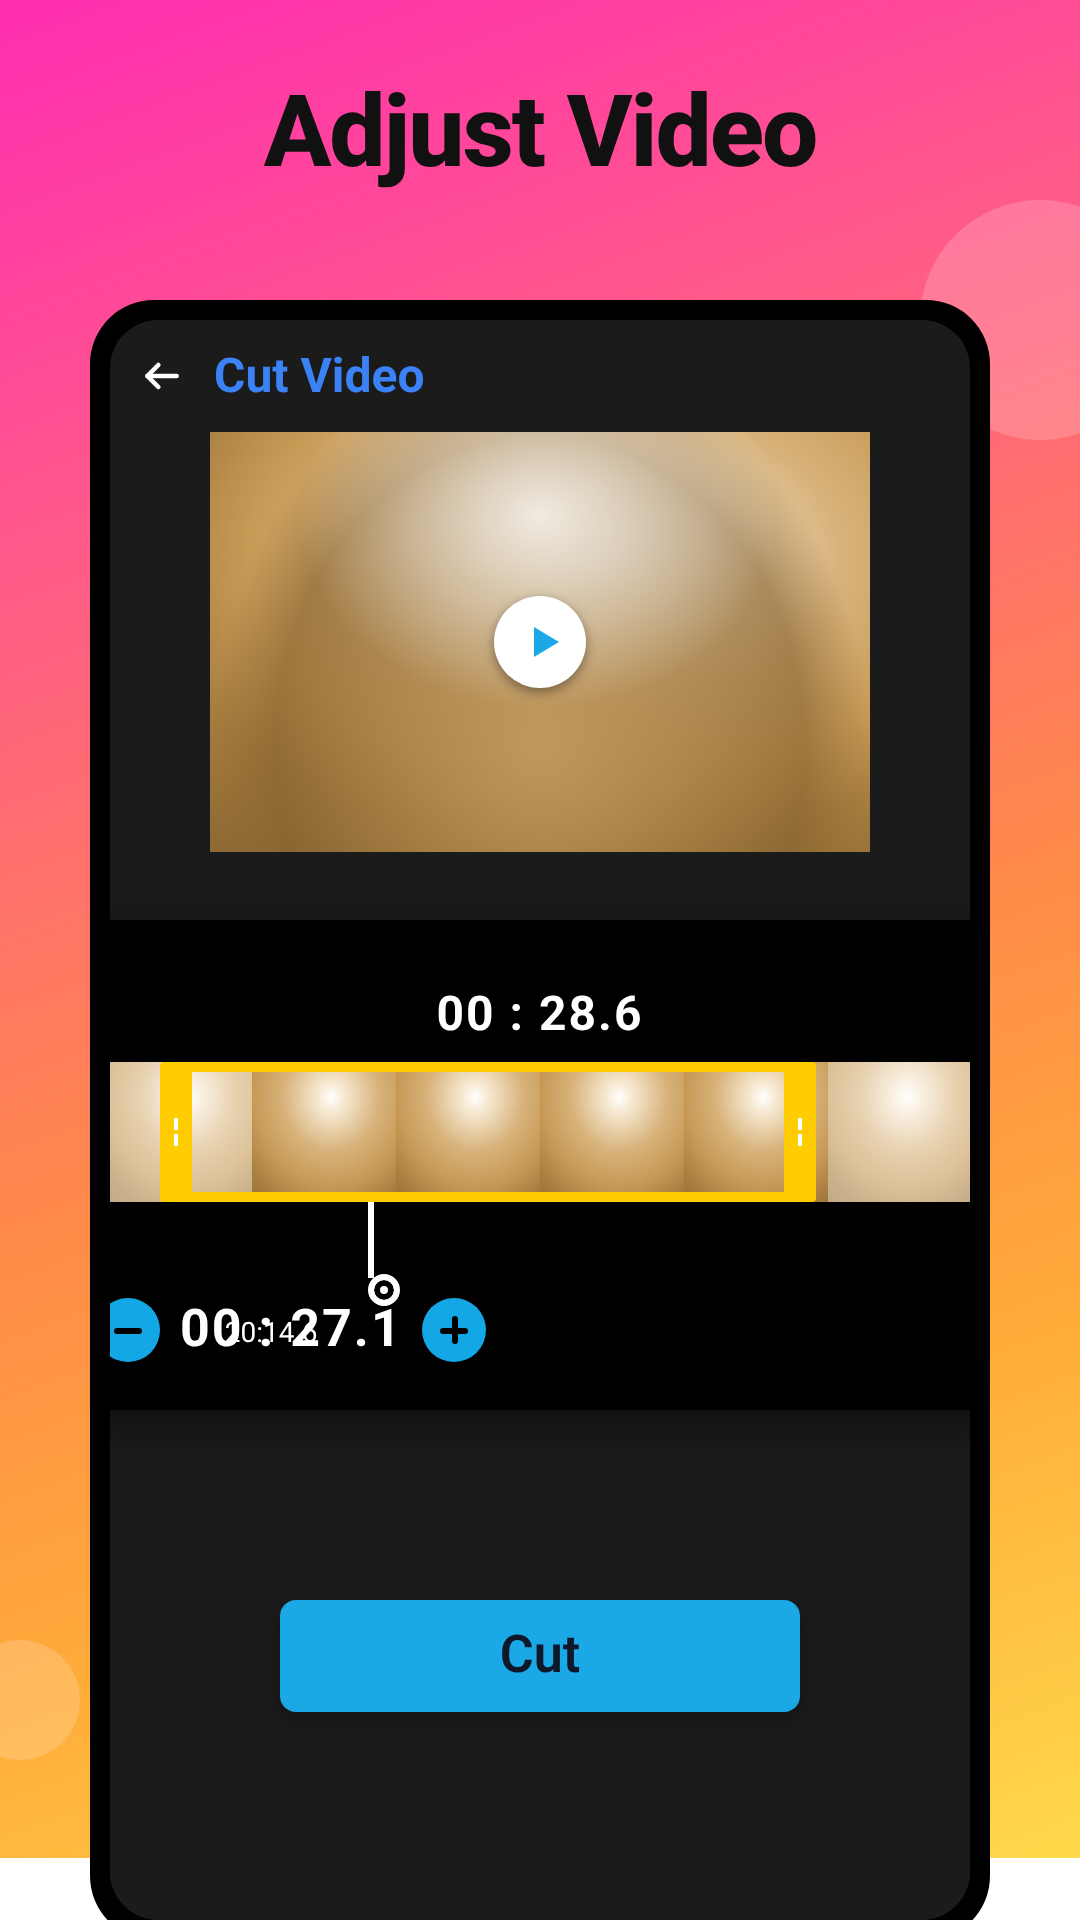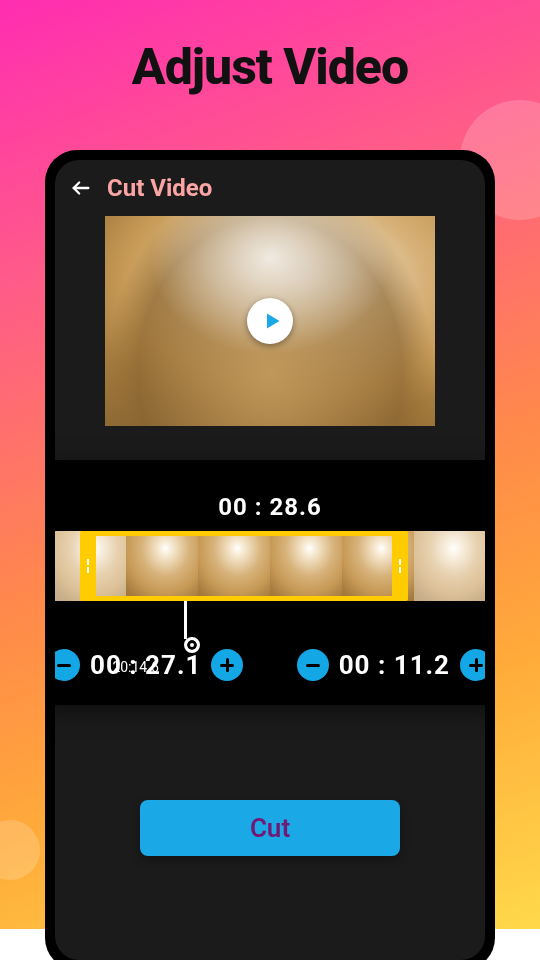--- a/index.html
+++ b/index.html
@@ -24,21 +24,21 @@
     padding: 10px;
   }
   .screen {
     width: 100%; height: 100%; background: #1b1b1b; border-radius: 24px;
     position: relative; overflow: hidden;
   }
 
   .appbar {
     display: flex; align-items: center; gap: 12px;
     padding: 14px 16px 8px 12px;
-    color: #fca5a5;
+    color: #3b82f6;
   }
   .appbar .back { width: 28px; height: 28px; display:flex; align-items:center; justify-content:center; }
   .appbar .back svg { stroke: #fff; }
   .appbar .title { font-size: 24px; font-weight: 700; }
 
   .preview {
     margin: 6px auto 0 auto;
     width: 330px; height: 210px;
     background: #000; position: relative; overflow: hidden;
   }
@@ -108,21 +108,21 @@
   }
   .minus::before { content:""; display:block; width:14px; height:3px; background:#000; border-radius:2px; }
   .plus { position:relative; }
   .plus::before { content:""; position:absolute; width:14px; height:3px; background:#000; border-radius:2px; }
   .plus::after  { content:""; position:absolute; width:3px; height:14px; background:#000; border-radius:2px; }
   .timeval { font-size: 26px; font-weight:700; letter-spacing:1px; }
 
   .cut-btn {
     position:absolute; left:50%; top: 640px; transform: translateX(-50%);
     width: 260px; height: 56px; border-radius: 8px;
-    background:#1aa9e6; color:#701a75; font-size:26px; font-weight:600;
+    background:#1aa9e6; color:#0f172a; font-size:26px; font-weight:600;
     display:flex; align-items:center; justify-content:center;
     box-shadow: 0 4px 10px rgba(0,0,0,0.3);
   }
 </style>
 </head>
 <body>
 
 <div class="bg">
   <div class="bubble b1"></div>
   <div class="bubble b2"></div>
@@ -192,25 +192,20 @@
             <div class="lbl">20:14.6</div>
           </div>
         </div>
 
         <div class="controls">
           <div class="group">
             <div class="circ minus"></div>
             <div class="timeval">00 : 27.1</div>
             <div class="circ plus"></div>
           </div>
-          <div class="group">
-            <div class="circ minus"></div>
-            <div class="timeval">00 : 11.2</div>
-            <div class="circ plus"></div>
-          </div>
         </div>
       </div>
 
       <div class="cut-btn">Cut</div>
 
     </div>
   </div>
 </div>
 
 </body></html>

